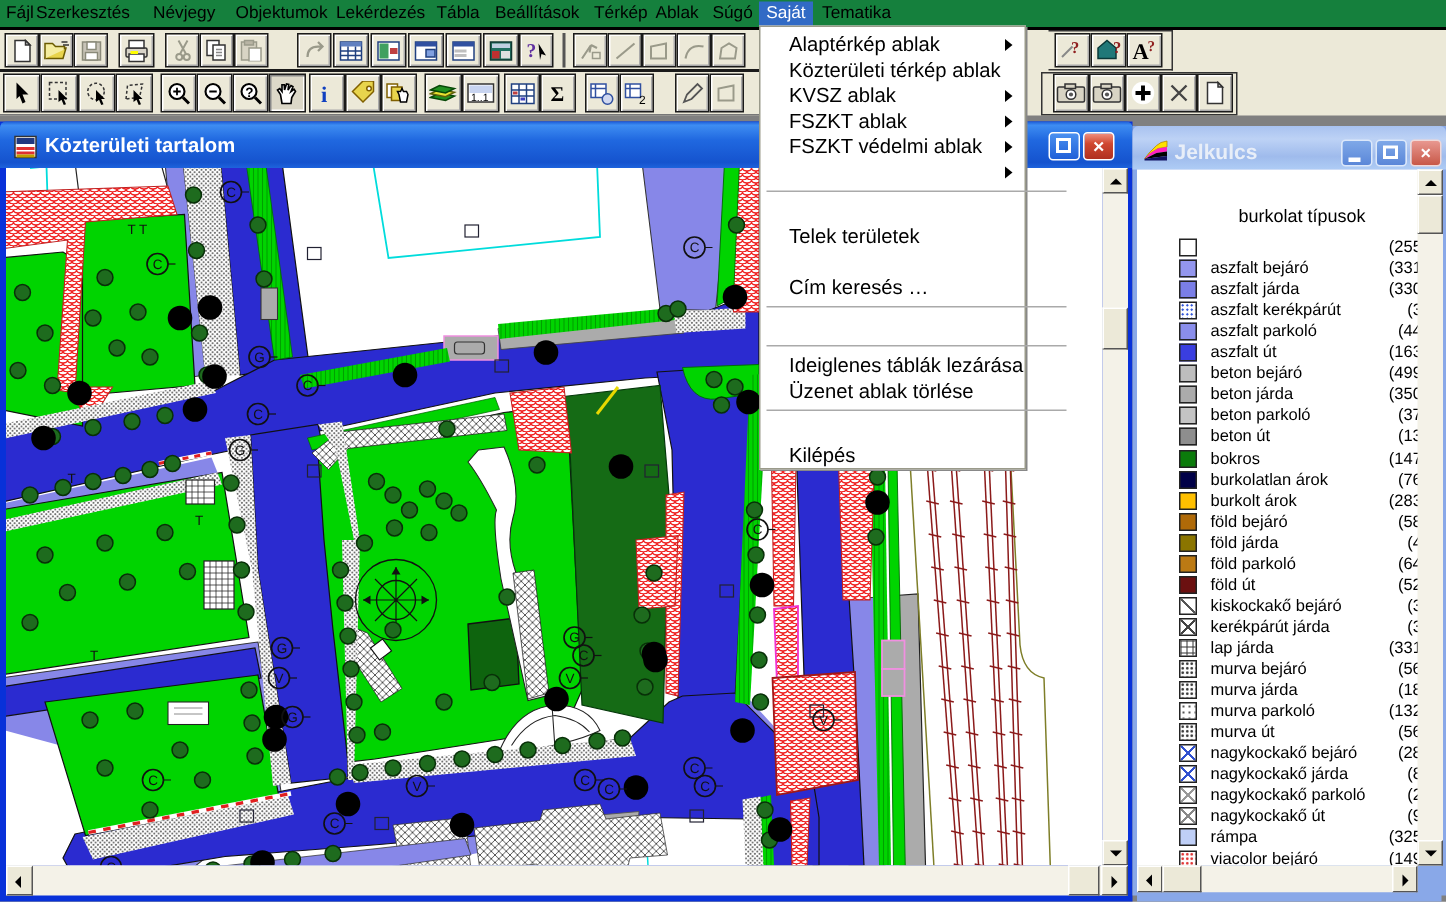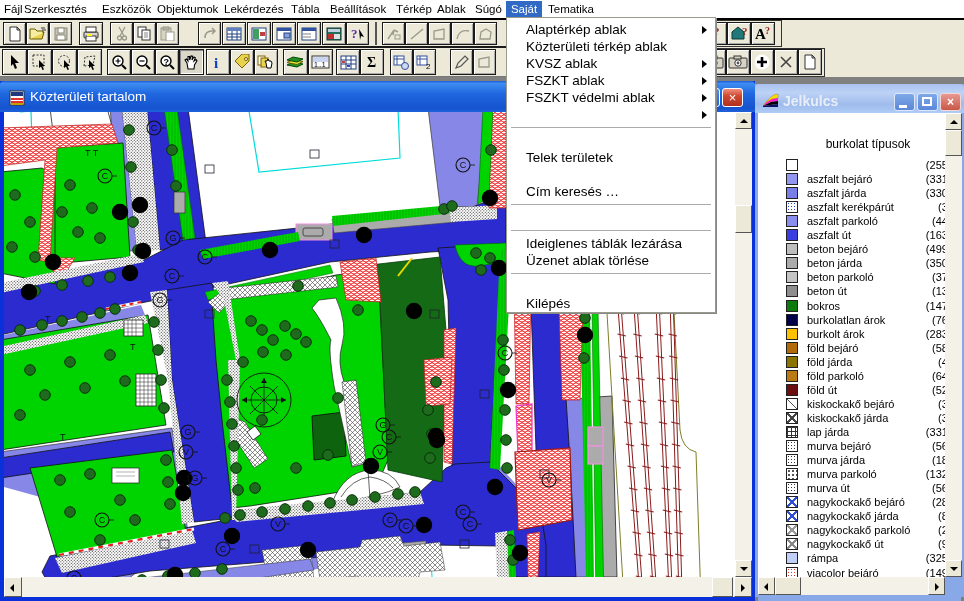--- a/index.html
+++ b/index.html
@@ -1,59 +1,59 @@
 <!DOCTYPE html>
 <html><head><meta charset="utf-8">
 <style>
 html,body{margin:0;padding:0;width:964px;height:601px;overflow:hidden;background:#808080;
 font-family:"Liberation Sans",sans-serif;}
 *{box-sizing:border-box;}
 .abs{position:absolute;}
-#menubar{left:0;top:0;width:964px;height:18px;background:#ffffff;font-size:11.5px;color:#000;}
+#menubar{left:0;top:0;width:964px;height:18px;background:#15803d;font-size:11.5px;color:#000;}
 #menubar span{position:absolute;top:1px;height:17px;line-height:17px;}
 #blackline{left:0;top:18px;width:964px;height:2px;background:#000;}
 #toolzone{left:0;top:20px;width:964px;height:61px;background:#ECE9D8;}
 #mdigray{left:0;top:77px;width:964px;height:8px;background:#808080;}
 .tb{position:absolute;width:23px;height:22px;background:#ECE9D8;border:1px solid #1a1a1a;
 box-shadow:inset 1px 1px 0 #fff, inset -1px -1px 0 #aaa;}
 .tb2{position:absolute;width:24px;height:25px;background:#ECE9D8;border:1px solid #1a1a1a;
 box-shadow:inset 1px 1px 0 #fff, inset -1px -1px 0 #aaa;}
 .tbp{background:#DCD8C8;box-shadow:inset 1px 1px 0 #888, inset -1px -1px 0 #fff !important;}
 .ticon{position:absolute;left:0;top:0;width:100%;height:100%;display:flex;align-items:center;justify-content:center;font-size:13px;}
 
 #mapwin{left:0;top:81px;width:755px;height:520px;background:#0831D9;}
 #maptitle{left:0px;top:0px;width:755px;height:31px;border-radius:4px 4px 0 0;
-background:linear-gradient(#1B5CD8,#3E8DF2 8%,#2068E0 40%,#1553CE 88%,#1E63DC);color:#fff;font-weight:normal;font-size:13.5px;}
+background:linear-gradient(#1B5CD8,#3E8DF2 8%,#2068E0 40%,#1553CE 88%,#1E63DC);color:#fff;font-weight:bold;font-size:13.5px;}
 #mapcanvas{left:4px;top:31px;width:731px;height:465px;background:#fff;overflow:hidden;}
 #legwin{left:755px;top:84px;width:209px;height:513px;background:#89A8E8;}
 #legtitle{left:0px;top:0;width:209px;height:29px;border-radius:4px 4px 0 0;
 background:linear-gradient(#A8C2F0,#BDD2F5 30%,#9FBBEC 70%,#AECCF5);color:#E8EEF8;font-weight:bold;font-size:14px;}
 #legbody{left:3px;top:29px;width:189px;height:464px;background:#fff;overflow:hidden;font-size:11px;}
 .lrow{position:absolute;left:0;width:189px;height:14px;}
 .lsw{position:absolute;left:28px;top:1px;width:12px;height:12px;border:1px solid #222;}
 .llab{position:absolute;left:49px;top:0px;width:115px;height:14px;line-height:14px;}
 .lcnt{position:absolute;right:-7px;top:0;width:55px;height:14px;line-height:14px;text-align:right;}
 
 .sbtn{position:absolute;background:#ECE9D8;border-top:1px solid #fff;border-left:1px solid #fff;border-right:1px solid #555;border-bottom:1px solid #555;}
 .track{background:#F4F2E8;}
 .arr{position:absolute;width:0;height:0;}
 
-#popup{left:506px;top:17px;width:210px;height:296px;background:#fff;border:1px solid #9a9a8a;box-shadow:1px 1px 0 #888;font-size:13.5px;color:#000;}
+#popup{left:506px;top:17px;width:178px;height:296px;background:#fff;border:1px solid #9a9a8a;box-shadow:1px 1px 0 #888;font-size:13.5px;color:#000;}
 .mi{position:absolute;left:1px;width:206px;height:17px;line-height:17px;padding-left:18px;}
 .msep{position:absolute;left:4px;width:200px;height:1px;background:#aaa;}
 .marr{position:absolute;right:8px;top:4px;width:0;height:0;border-left:5px solid #000;border-top:4px solid transparent;border-bottom:4px solid transparent;}
 .sf3{position:absolute;right:14px;top:0 !important;}
 </style></head>
 <body>
 <div class="abs" id="toolzone"></div>
 <div class="abs" id="mdigray"></div>
 <div class="abs" id="menubar">
 <span style="left:4px">Fájl</span>
     <span style="left:24px">Szerkesztés</span>
-    <span style="left:102px">Eszközök</span>
+    <span style="left:102px">Névjegy</span>
     <span style="left:157px">Objektumok</span>
     <span style="left:224px">Lekérdezés</span>
     <span style="left:291px">Tábla</span>
     <span style="left:330px">Beállítások</span>
     <span style="left:396px">Térkép</span>
     <span style="left:437px">Ablak</span>
     <span style="left:475px">Súgó</span>
     <span style="left:506px;width:36px;background:#316AC5;color:#fff;text-align:center">Saját</span>
     <span style="left:548px">Tematika</span>
 </div>
@@ -992,21 +992,21 @@
         <span class="llab">föld út</span>
         <span class="lcnt">(524</span>
       </div>
 <div class="lrow" style="top:283.9px">
         <span class="lsw" style="background:#fff;background-image:linear-gradient(45deg, transparent 46%, #555 46%, #555 54%, transparent 54%);"></span>
         <span class="llab">kiskockakő bejáró</span>
         <span class="lcnt">(31</span>
       </div>
 <div class="lrow" style="top:297.9px">
         <span class="lsw" style="background:#fff;background-image:linear-gradient(45deg, transparent 44%, #444 44%, #444 56%, transparent 56%),linear-gradient(135deg, transparent 44%, #444 44%, #444 56%, transparent 56%);"></span>
-        <span class="llab">kiskockakő járda</span>
+        <span class="llab">kerékpárút járda</span>
         <span class="lcnt">(39</span>
       </div>
 <div class="lrow" style="top:311.9px">
         <span class="lsw" style="background:#fff;background-image:linear-gradient(#333 1px, transparent 1px),linear-gradient(90deg,#333 1px, transparent 1px);background-size:4px 4px;"></span>
         <span class="llab">lap járda</span>
         <span class="lcnt">(3317</span>
       </div>
 <div class="lrow" style="top:326.0px">
         <span class="lsw" style="background:#fff;background-image:radial-gradient(circle, #333 0.8px, transparent 0.9px);background-size:3px 3px;"></span>
         <span class="llab">murva bejáró</span>

